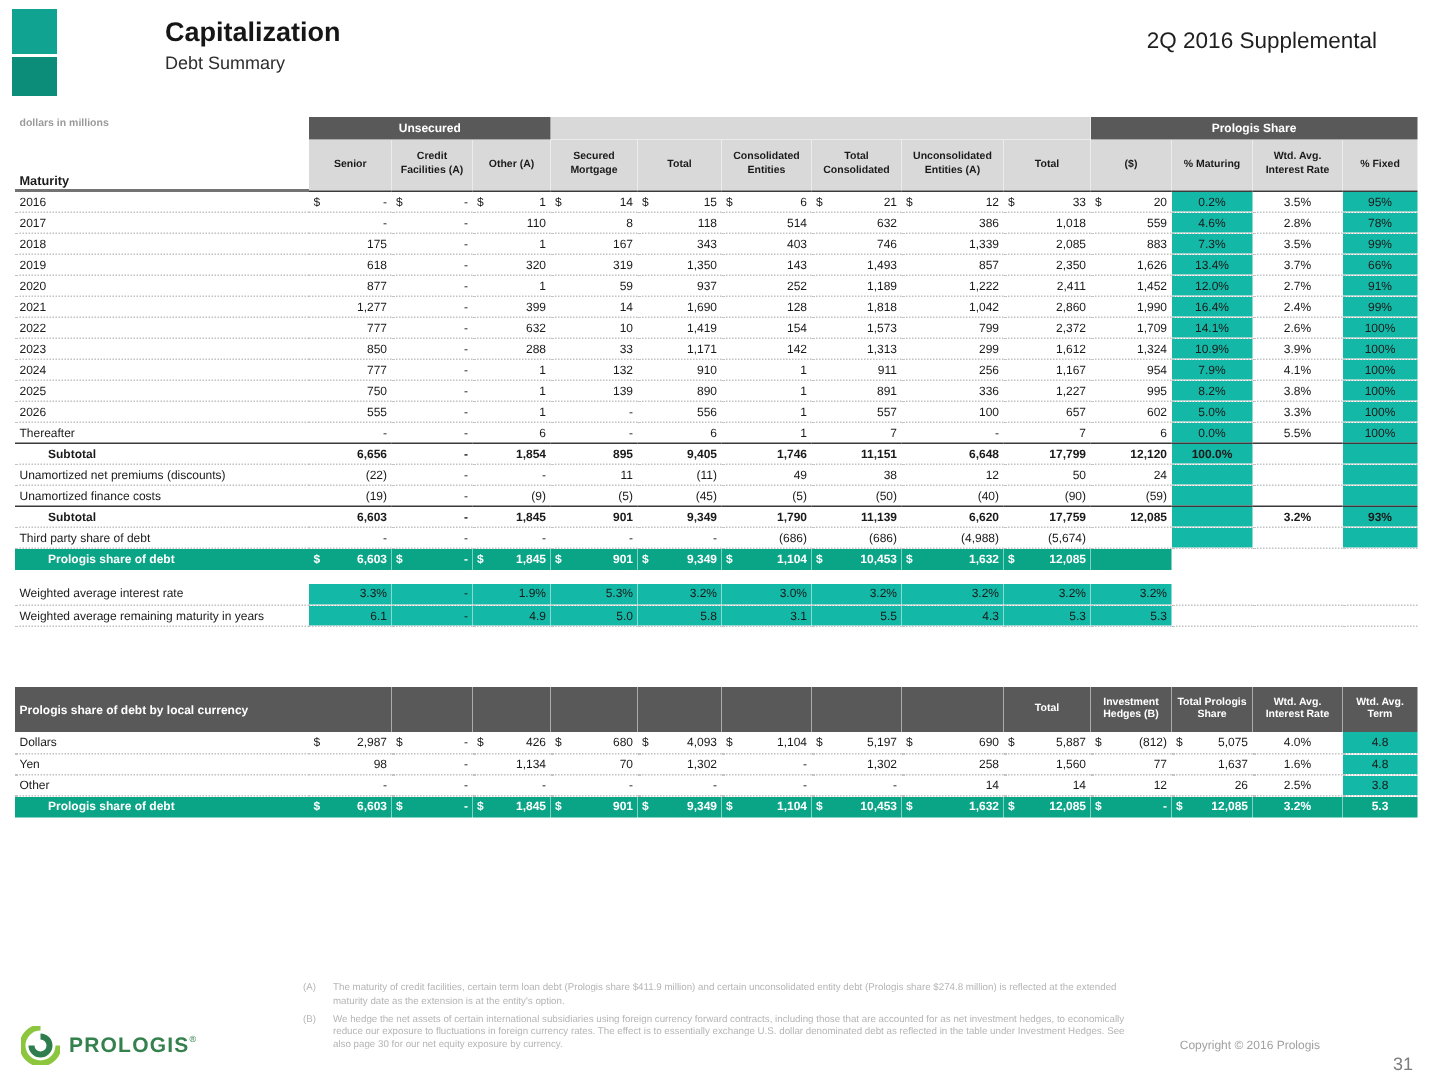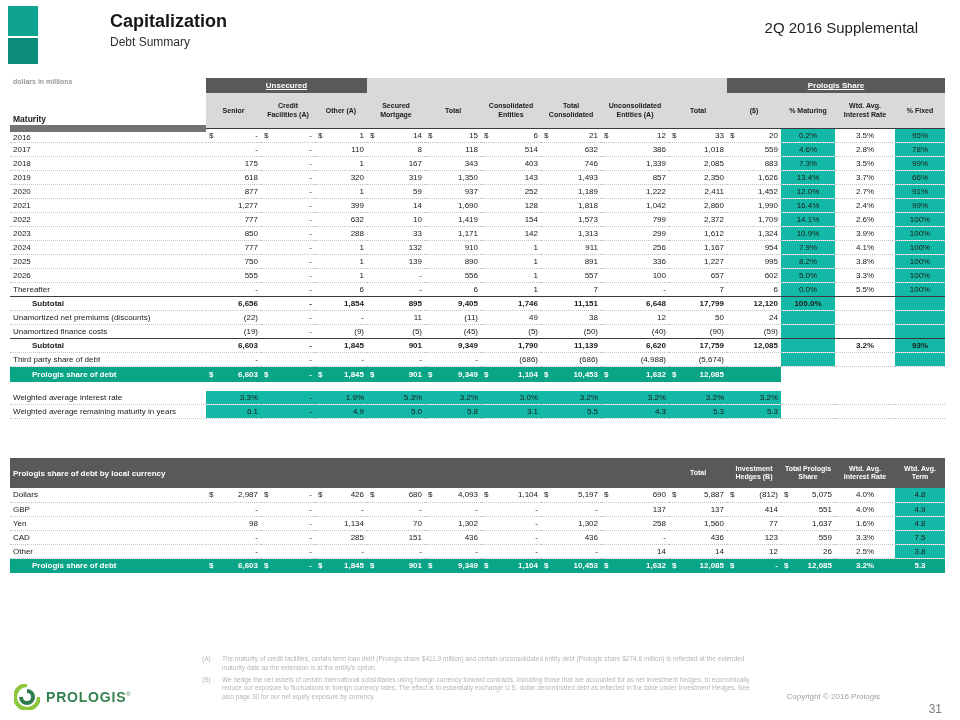--- a/index.html
+++ b/index.html
@@ -15,25 +15,25 @@
   .subtitle { position:absolute; left:110px; top:35px; font-size:12px; color:#2e2e2e; }
   .supp     { position:absolute; right:42px; top:19px; font-size:15px; color:#1f1f1f; }
 
   .t1wrap { position:absolute; left:10px; top:78px;  }
   .t2wrap { position:absolute; left:10px; top:458px; }
 
   table { border-collapse:collapse; table-layout:fixed; }
   th, td { padding:0 3px; font-size:8px; overflow:hidden; white-space:nowrap; }
 
   
-  .grp-dark  { background:#595959; color:#fff; font-weight:bold; font-size:8px; height:15px; text-align:center;text-decoration:underline; }
+  .grp-dark  { background:#595959; color:#fff; font-weight:bold; font-size:8px; height:15px; text-align:center; }
   .grp-light { background:#d9d9d9; height:15px; }
   .colhead   { background:#d9d9d9; font-weight:bold; font-size:7px; line-height:1.2; text-align:center;
                vertical-align:middle; height:34px; white-space:normal; border-bottom:1px solid #3a3a3a; }
-  .lblhead   { background:#fff; vertical-align:bottom; border-bottom:7px solid #737373; }
+  .lblhead   { background:#fff; vertical-align:bottom; border-bottom:2px solid #737373; }
   .lblhead .inner { display:flex; flex-direction:column; justify-content:space-between; height:47px; text-align:left; }
   .units { color:#9a9a9a; font-size:7px; font-weight:bold; }
   .mat   { font-weight:bold; font-size:8.5px; padding-bottom:1px; }
 
   
   .t2title { background:#595959; color:#fff; font-weight:bold; font-size:8px; text-align:left;
              vertical-align:middle; height:30px; }
   .t2h     { background:#595959; color:#fff; font-weight:bold; font-size:7px; line-height:1.15;
              text-align:center; vertical-align:middle; height:30px; white-space:normal; }
 
@@ -643,66 +643,34 @@
           <td class="val">
             <div class="m">
               <span>$</span>
               <span>5,075</span>
             </div>
           </td>
           <td class="ctr">4.0%</td>
           <td class="ctr g">4.8</td>
         </tr>
         <tr class="data">
-          <td class="lbl">GBP</td>
-          <td class="val">-</td>
-          <td class="val">-</td>
-          <td class="val">-</td>
-          <td class="val">-</td>
-          <td class="val">-</td>
-          <td class="val">-</td>
-          <td class="val">-</td>
-          <td class="val">137</td>
-          <td class="val">137</td>
-          <td class="val">414</td>
-          <td class="val">551</td>
-          <td class="ctr">4.0%</td>
-          <td class="ctr g">4.9</td>
-        </tr>
-        <tr class="data">
           <td class="lbl">Yen</td>
           <td class="val">98</td>
           <td class="val">-</td>
           <td class="val">1,134</td>
           <td class="val">70</td>
           <td class="val">1,302</td>
           <td class="val">-</td>
           <td class="val">1,302</td>
           <td class="val">258</td>
           <td class="val">1,560</td>
           <td class="val">77</td>
           <td class="val">1,637</td>
           <td class="ctr">1.6%</td>
           <td class="ctr g">4.8</td>
-        </tr>
-        <tr class="data">
-          <td class="lbl">CAD</td>
-          <td class="val">-</td>
-          <td class="val">-</td>
-          <td class="val">285</td>
-          <td class="val">151</td>
-          <td class="val">436</td>
-          <td class="val">-</td>
-          <td class="val">436</td>
-          <td class="val">-</td>
-          <td class="val">436</td>
-          <td class="val">123</td>
-          <td class="val">559</td>
-          <td class="ctr">3.3%</td>
-          <td class="ctr g">7.5</td>
         </tr>
         <tr class="data">
           <td class="lbl">Other</td>
           <td class="val">-</td>
           <td class="val">-</td>
           <td class="val">-</td>
           <td class="val">-</td>
           <td class="val">-</td>
           <td class="val">-</td>
           <td class="val">-</td>

